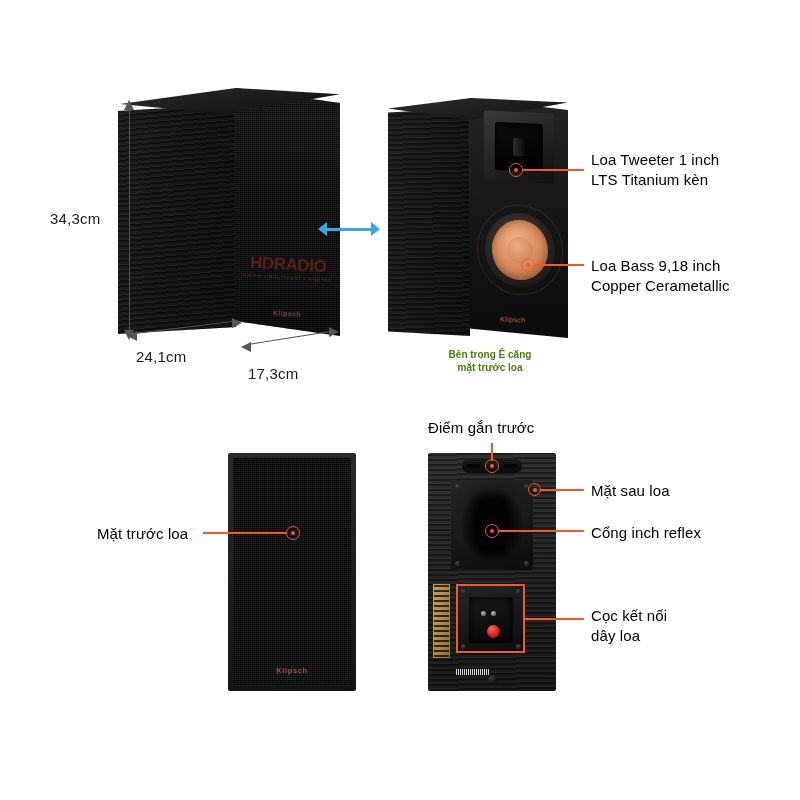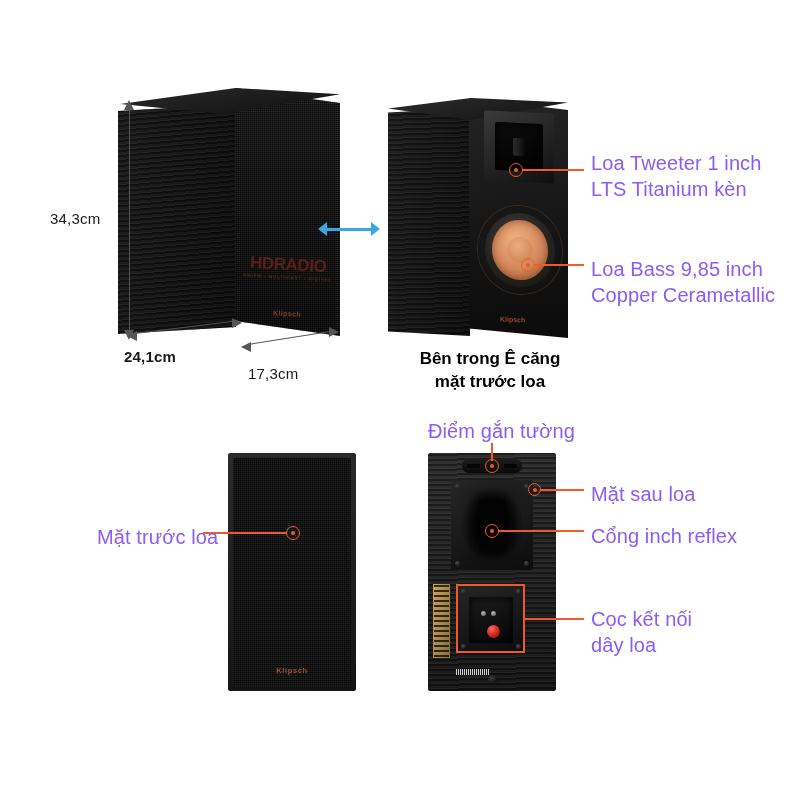--- a/index.html
+++ b/index.html
@@ -12,37 +12,37 @@
     width: 800px; height: 800px;
     position: relative;
     font-family: "Liberation Sans", "DejaVu Sans", sans-serif;
     overflow: hidden;
   }
   .stage { position: absolute; inset: 0; }
 
   
   .callout {
     position: absolute;
-    font-size: 20px;
+    font-size: 15px;
     line-height: 1.32;
-    color: #8b5cf6;
+    color: #000000;
     white-space: pre-line;
     letter-spacing: .1px;
   }
   .dim-label {
     position: absolute;
     font-size: 15px;
     color: #1a1a1a;
     letter-spacing: .2px;
   }
   .orange-caption {
     position: absolute;
-    font-size: 17px;
+    font-size: 10px;
     font-weight: bold;
-    color: #000000;
+    color: #4d7c0f;
     text-align: center;
     line-height: 1.34;
     white-space: pre-line;
   }
 
   
   .leader {
     position: absolute;
     background: #f05a28;
     height: 1.6px;
@@ -362,21 +362,21 @@
          border-left:5.5px solid transparent; border-right:5.5px solid transparent; border-top:10px solid #555;"></div>
     <div class="dim-label" style="left:50px; top:210px;">34,3cm</div>
   </div>
 
   <div>
     <div class="dimline" style="left:135px; top:333px; width:104px; height:1.4px; transform:rotate(-7deg); transform-origin:left center;"></div>
     <div class="arrowhead" style="left:127px; top:331px;
          border-top:5.5px solid transparent; border-bottom:5.5px solid transparent; border-right:10px solid #555;"></div>
     <div class="arrowhead" style="left:232px; top:318px;
          border-top:5.5px solid transparent; border-bottom:5.5px solid transparent; border-left:10px solid #555;"></div>
-    <div class="dim-label" style="left:124px; top:348px;font-weight:bold;">24,1cm</div>
+    <div class="dim-label" style="left:136px; top:348px;">24,1cm</div>
   </div>
 
   <div>
     <div class="dimline" style="left:248px; top:344px; width:88px; height:1.4px; transform:rotate(-9deg); transform-origin:left center;"></div>
     <div class="arrowhead" style="left:241px; top:342px;
          border-top:5.5px solid transparent; border-bottom:5.5px solid transparent; border-right:10px solid #555;"></div>
     <div class="arrowhead" style="left:329px; top:327px;
          border-top:5.5px solid transparent; border-bottom:5.5px solid transparent; border-left:10px solid #555;"></div>
     <div class="dim-label" style="left:248px; top:365px;">17,3cm</div>
   </div>
@@ -405,21 +405,21 @@
   <div>
     <div class="dot" style="left:509px; top:163px; width:14px; height:14px;"></div>
     <div class="leader" style="left:522px; top:169px; width:62px;"></div>
     <div class="callout" style="left:591px; top:150px;">Loa Tweeter 1 inch
 LTS Titanium kèn</div>
   </div>
 
   <div>
     <div class="dot" style="left:521px; top:258px; width:14px; height:14px;"></div>
     <div class="leader" style="left:534px; top:264px; width:50px;"></div>
-    <div class="callout" style="left:591px; top:256px;">Loa Bass 9,85 inch
+    <div class="callout" style="left:591px; top:256px;">Loa Bass 9,18 inch
 Copper Cerametallic</div>
   </div>
 
   <div class="orange-caption" style="left:390px; top:348px; width:200px;">Bên trong Ê căng
 mặt trước loa</div>
 
   <div id="sp-front">
     <div class="f-body">
       <div class="f-grille"></div>
       <div class="f-klip">Klipsch</div>
@@ -457,21 +457,21 @@
       <div class="term-screw" style="left:4px;  bottom:4px;"></div>
       <div class="term-screw" style="right:4px; bottom:4px;"></div>
     </div>
     <div class="barcode"></div>
     <div class="rear-hole"></div>
   </div>
 
   <div>
     <div class="dot" style="left:485px; top:459px; width:14px; height:14px;"></div>
     <div class="leader-v" style="left:491px; top:443px; height:18px;"></div>
-    <div class="callout" style="left:428px; top:418px;">Điểm gắn tường</div>
+    <div class="callout" style="left:428px; top:418px;">Điểm gắn trước</div>
   </div>
 
   <div>
     <div class="dot" style="left:528px; top:483px; width:13px; height:13px;"></div>
     <div class="leader" style="left:540px; top:489px; width:44px;"></div>
     <div class="callout" style="left:591px; top:481px;">Mặt sau loa</div>
   </div>
 
   <div>
     <div class="dot" style="left:485px; top:524px; width:14px; height:14px;"></div>

